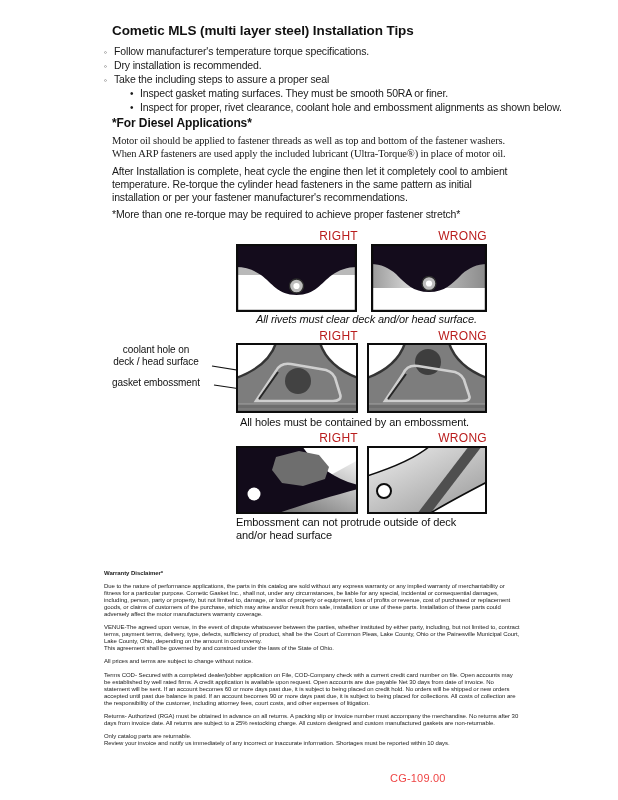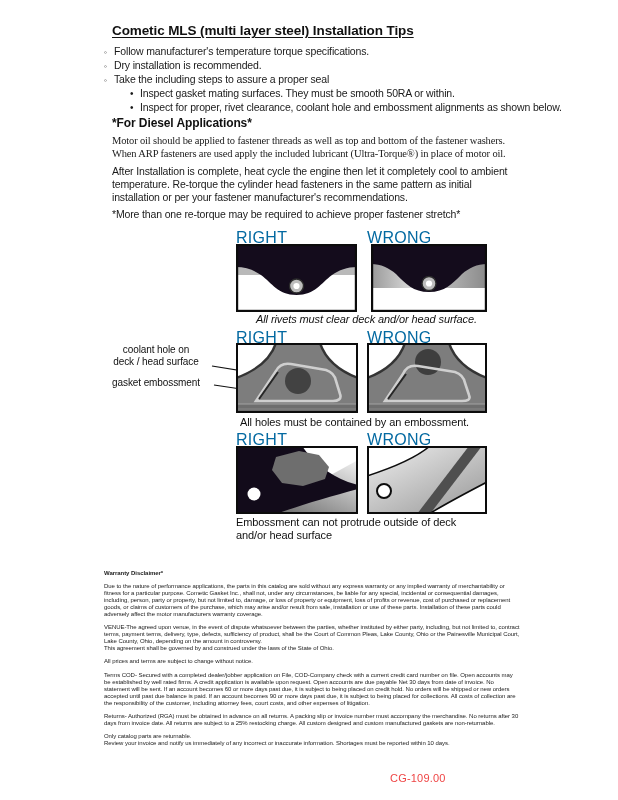--- a/index.html
+++ b/index.html
@@ -4,35 +4,35 @@
 <style>
   html,body{margin:0;padding:0;background:#ffffff;}
   #page{
     position:relative;width:618px;height:800px;background:#ffffff;overflow:hidden;
     font-family:"Liberation Sans","DejaVu Sans",sans-serif;color:#141414;
   }
   .abs{position:absolute;}
   
   .doc-title{
     left:112px;top:23px;font-size:13.5px;font-weight:bold;letter-spacing:-0.1px;
-    text-decoration:underline;text-underline-offset:2px;white-space:nowrap;color:#111;
+    text-underline-offset:2px;white-space:nowrap;color:#111;
   }
   .tips{left:104px;top:44px;width:430px;font-size:10.5px;letter-spacing:-0.15px;color:#1a1a1a;}
   .tip-row{display:flex;align-items:baseline;height:14px;line-height:14px;white-space:nowrap;}
   .tip-row .marker{width:10px;font-size:8px;flex:0 0 10px;}
   .tip-row.sub{margin-left:26px;}
   .tip-row.sub .marker{font-size:10px;}
   
   .diesel-h{left:112px;top:116px;font-size:12px;font-weight:bold;letter-spacing:-0.1px;color:#111;}
   .para{font-size:10.5px;line-height:13.2px;letter-spacing:-0.15px;color:#1a1a1a;}
   .p1{left:112px;top:134px;width:410px;font-family:Liberation Serif, serif;}
   .p2{left:112px;top:165px;width:404px;}
   .p3{left:112px;top:208px;width:420px;}
   
-  .fig-label{font-size:16px;letter-spacing:0.3px;color:#0369a1;text-align:left;white-space:nowrap;}
+  .fig-label{font-size:12px;letter-spacing:0.3px;color:#b91c1c;text-align:right;white-space:nowrap;}
   .figure{line-height:0;}
   .figure svg{display:block;}
   .caption{font-size:11px;letter-spacing:-0.1px;color:#111;white-space:nowrap;}
   .prelines{white-space:pre-line;}
   .annot{font-size:10px;line-height:11.5px;letter-spacing:-0.1px;color:#111;text-align:center;}
   
   .legal{left:104px;top:570px;width:416px;font-size:6px;line-height:7.05px;letter-spacing:-0.05px;color:#222;}
   .legal .lh{font-weight:bold;margin-bottom:6px;}
   .legal p{margin:0 0 6px 0;}
   .page-num{left:390px;top:757px;font-size:11px;letter-spacing:0.2px;color:#ef4444;margin-top:15px;}
@@ -52,21 +52,21 @@
     <div class="tip-row">
       <span class="marker">◦</span>
       <span>Dry installation is recommended.</span>
     </div>
     <div class="tip-row">
       <span class="marker">◦</span>
       <span>Take the including steps to assure a proper seal</span>
     </div>
     <div class="tip-row sub">
       <span class="marker">•</span>
-      <span>Inspect gasket mating surfaces.  They must be smooth 50RA or within.</span>
+      <span>Inspect gasket mating surfaces.  They must be smooth 50RA or finer.</span>
     </div>
     <div class="tip-row sub">
       <span class="marker">•</span>
       <span>Inspect for proper, rivet clearance, coolant hole and embossment alignments as shown below.</span>
     </div>
   </div>
 
   <div class="abs diesel-h">*For Diesel Applications*</div>
   <div class="abs para p1">Motor oil should be applied to fastener threads as well as top and bottom of the fastener washers. When ARP fasteners are used apply the included lubricant (Ultra-Torque®) in place of motor oil.</div>
   <div class="abs para p2">After Installation is complete, heat cycle the engine then let it completely cool to ambient temperature. Re-torque the cylinder head fasteners in the same pattern as initial installation or per your fastener manufacturer's recommendations.</div>

